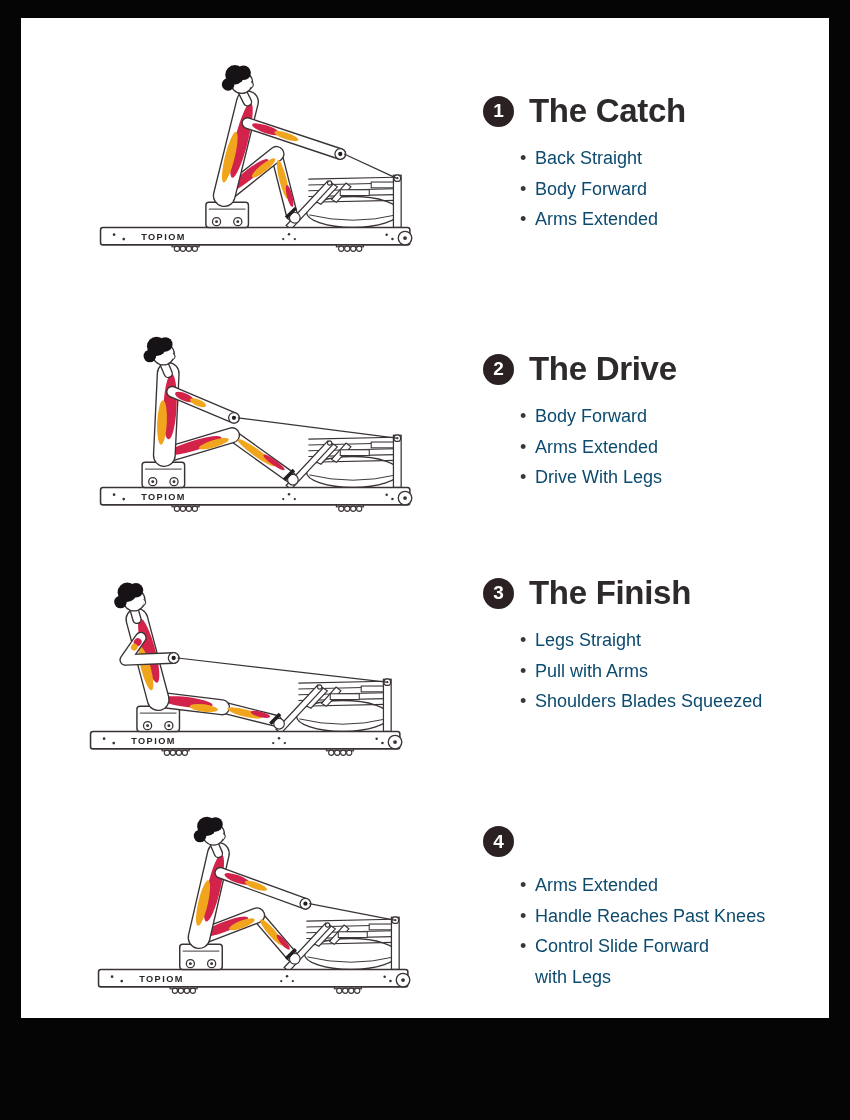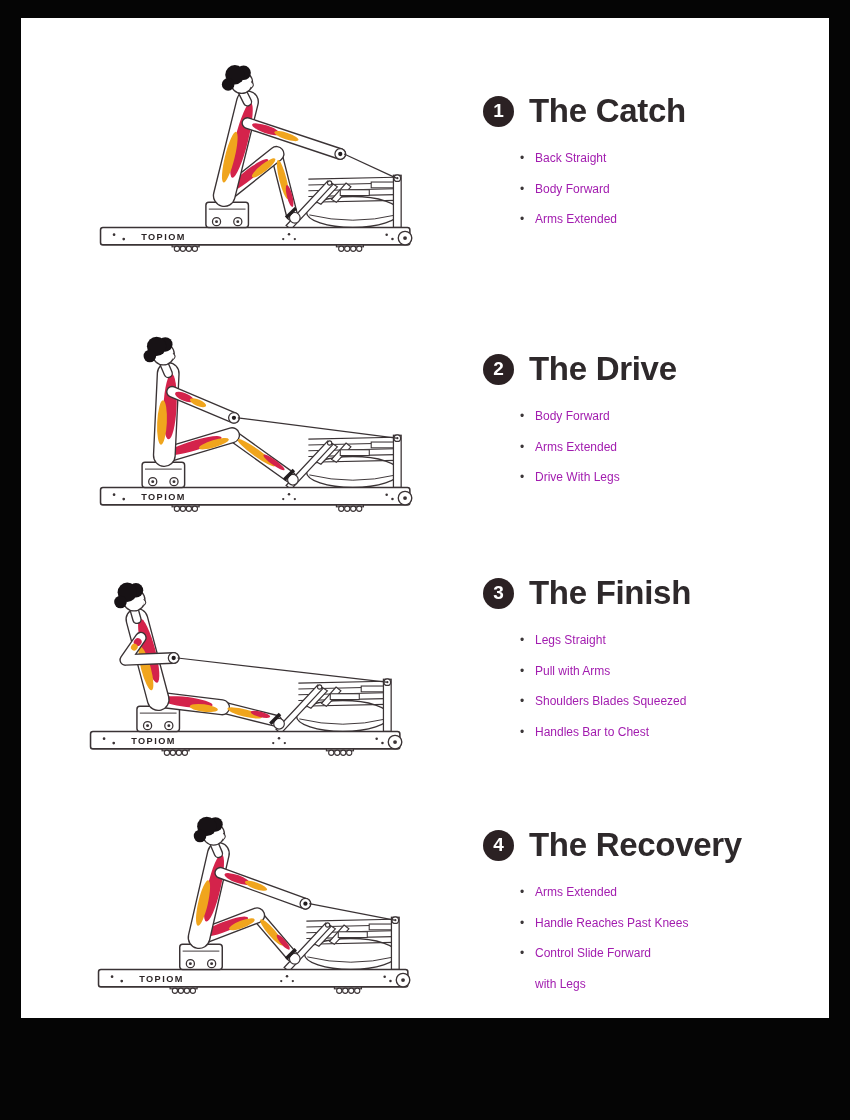--- a/index.html
+++ b/index.html
@@ -19,21 +19,21 @@
     width:31px;height:31px;border-radius:50%;background:#2b2123;color:#ffffff;
     display:flex;align-items:center;justify-content:center;
     font-size:19px;font-weight:bold;flex:0 0 31px;
   }
   .title{
     margin:0;font-size:33px;font-weight:bold;color:#2e292b;letter-spacing:-0.3px;
     white-space:nowrap;
   }
   ul.bullets{list-style:none;margin:13px 0 0 0;padding:0 0 0 52px;}
   ul.bullets li{
-    position:relative;font-size:12px;line-height:30.5px;color:#a21caf;
+    position:relative;font-size:18px;line-height:30.5px;color:#0c4a6e;
     white-space:pre-line;
   }
   ul.bullets li::before{
     content:"\2022";position:absolute;left:-15px;top:0;color:#3b3638;
   }
 </style>
 </head>
 <body>
 
 <div class="paper" id="paper">
@@ -311,21 +311,20 @@
       <div class="titlerow">
         <div class="badge">
           <span>3</span>
         </div>
         <h2 class="title">The Finish</h2>
       </div>
       <ul class="bullets">
           <li>Legs Straight</li>
           <li>Pull with Arms</li>
           <li>Shoulders Blades Squeezed</li>
-          <li>Handles Bar to Chest</li>
         </ul>
     </div>
   </section>
 
   <section class="section" style="top: 754px;">
     <div class="illo" style="left: 64px; top: 8px;">
         <svg viewBox="0 0 360 240" width="348" height="232">
           <g>
             <rect x="88" y="211" width="28" height="5" fill="#fff" stroke="#3a3335" stroke-width="1.2"></rect>
             <circle cx="93" cy="218" r="2.7" fill="#fff" stroke="#3a3335" stroke-width="1.1"></circle>
@@ -401,21 +400,20 @@
             <line x1="208" y1="185" x2="218" y2="175" stroke="#221d1f" stroke-width="3.6"></line>
           </g>
           <line x1="232" y1="128" x2="320" y2="145" stroke="#3a3335" stroke-width="1.3"></line>
         </svg>
       </div>
     <div class="textcol" style="top: 54px;">
       <div class="titlerow">
         <div class="badge">
           <span>4</span>
         </div>
-        <h2 class="title">The Recovery</h2>
       </div>
       <ul class="bullets">
           <li>Arms Extended</li>
           <li>Handle Reaches Past Knees</li>
           <li>Control Slide Forward
 with Legs</li>
         </ul>
     </div>
   </section>
 </div>

